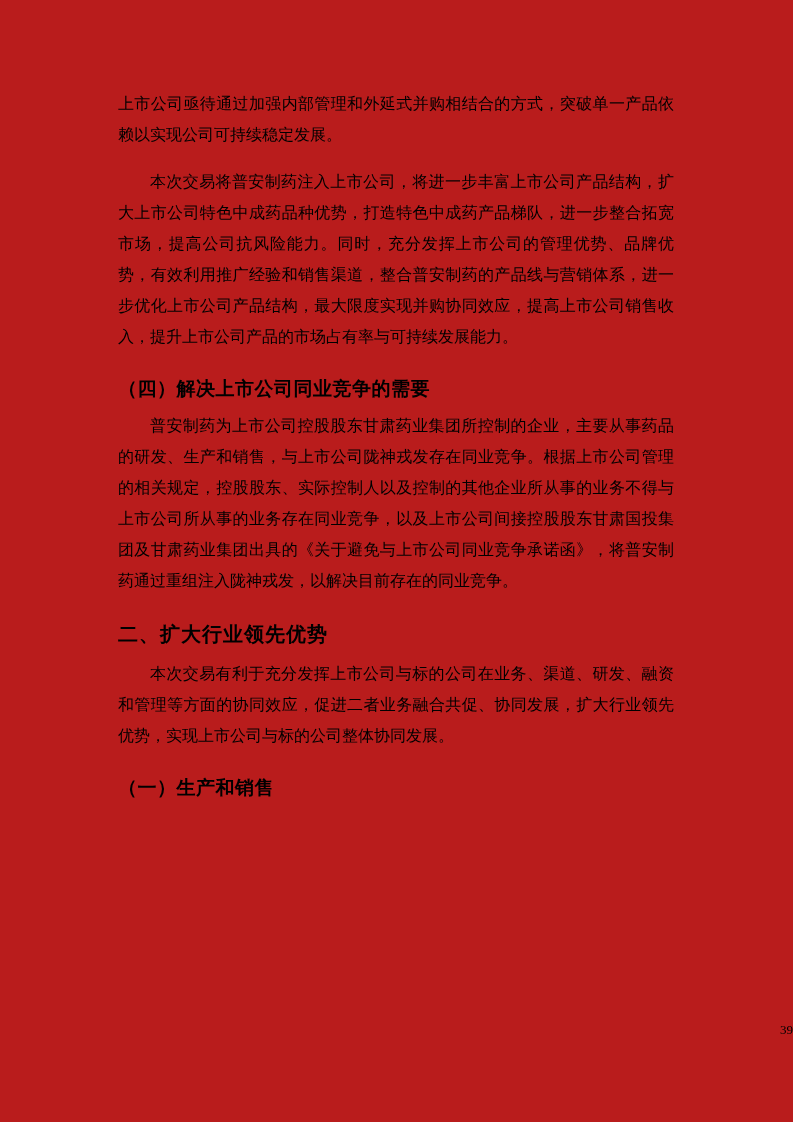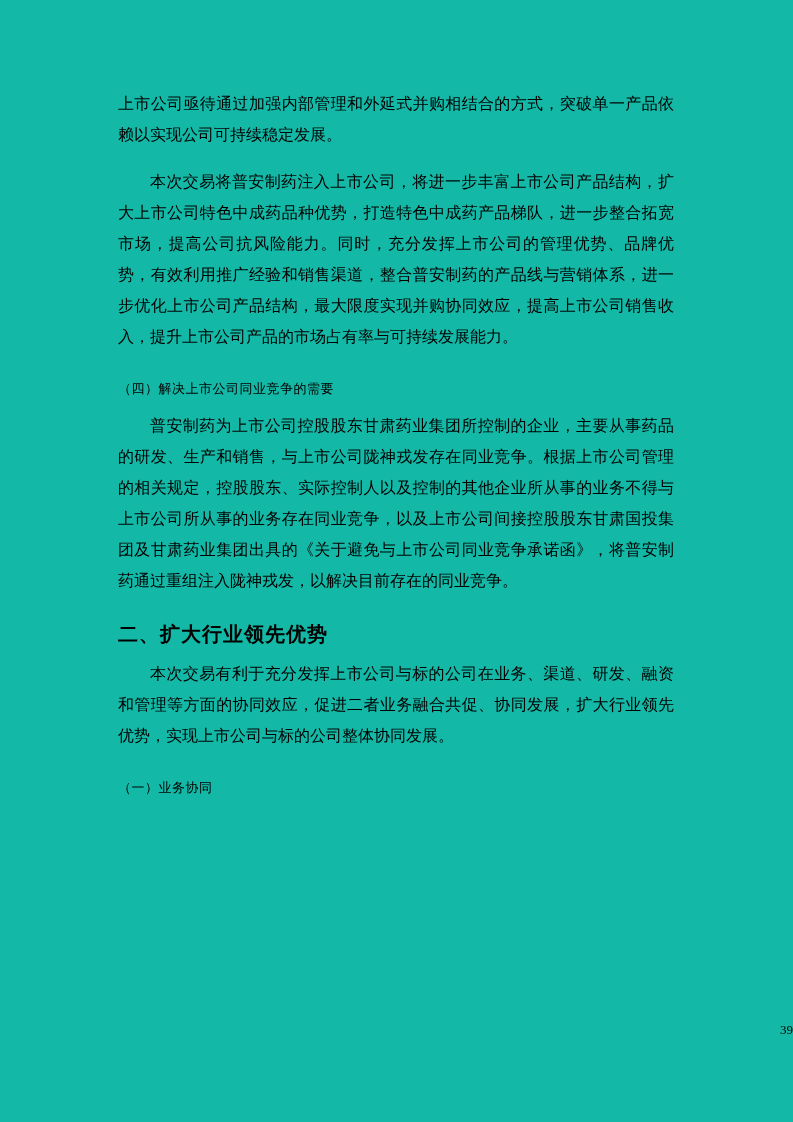--- a/index.html
+++ b/index.html
@@ -4,21 +4,21 @@
 <style>
   html, body {
     margin: 0;
     padding: 0;
     background: #ffffff;
   }
   .page {
     position: relative;
     width: 793px;
     height: 1122px;
-    background: #14b8a6;
+    background: #b91c1c;
     color: #000000;
     font-family: "Liberation Serif", "DejaVu Serif", serif;
     overflow: hidden;
   }
   .content {
     position: absolute;
     top: 88px;
     left: 118px;
     width: 556px;
   }
@@ -37,22 +37,22 @@
   }
   .h1 {
     font-family: "Liberation Sans", "DejaVu Sans", sans-serif;
     font-weight: 700;
     font-size: 20px;
     line-height: 28px;
     letter-spacing: 1px;
   }
   .h2 {
     font-family: "Liberation Sans", "DejaVu Sans", sans-serif;
-    font-weight: 400;
-    font-size: 13px;
+    font-weight: 700;
+    font-size: 19px;
     line-height: 26px;
     letter-spacing: 0.5px;
   }
   .mt16 { margin-top: 16px; }
   .mt14 { margin-top: 8px; }
   .mt24 { margin-top: 24px; }
   .mt10 { margin-top: 10px; }
   .footer {
     position: absolute;
     top: 1020px;
@@ -76,20 +76,20 @@
     <p class="body mt16">本次交易将普安制药注入上市公司，将进一步丰富上市公司产品结构，扩大上市公司特色中成药品种优势，打造特色中成药产品梯队，进一步整合拓宽市场，提高公司抗风险能力。同时，充分发挥上市公司的管理优势、品牌优势，有效利用推广经验和销售渠道，整合普安制药的产品线与营销体系，进一步优化上市公司产品结构，最大限度实现并购协同效应，提高上市公司销售收入，提升上市公司产品的市场占有率与可持续发展能力。</p>
 
     <h3 class="h2 mt24">（四）解决上市公司同业竞争的需要</h3>
 
     <p class="body mt14">普安制药为上市公司控股股东甘肃药业集团所控制的企业，主要从事药品的研发、生产和销售，与上市公司陇神戎发存在同业竞争。根据上市公司管理的相关规定，控股股东、实际控制人以及控制的其他企业所从事的业务不得与上市公司所从事的业务存在同业竞争，以及上市公司间接控股股东甘肃国投集团及甘肃药业集团出具的《关于避免与上市公司同业竞争承诺函》，将普安制药通过重组注入陇神戎发，以解决目前存在的同业竞争。</p>
 
     <h2 class="h1 mt24">二、扩大行业领先优势</h2>
 
     <p class="body mt10">本次交易有利于充分发挥上市公司与标的公司在业务、渠道、研发、融资和管理等方面的协同效应，促进二者业务融合共促、协同发展，扩大行业领先优势，实现上市公司与标的公司整体协同发展。</p>
 
-    <h3 class="h2 mt24">（一）业务协同</h3>
+    <h3 class="h2 mt24">（一）生产和销售</h3>
 
   </div>
 
   <div class="footer">
     <span class="pagenum">39</span>
   </div>
 </div>
 
 </body></html>

